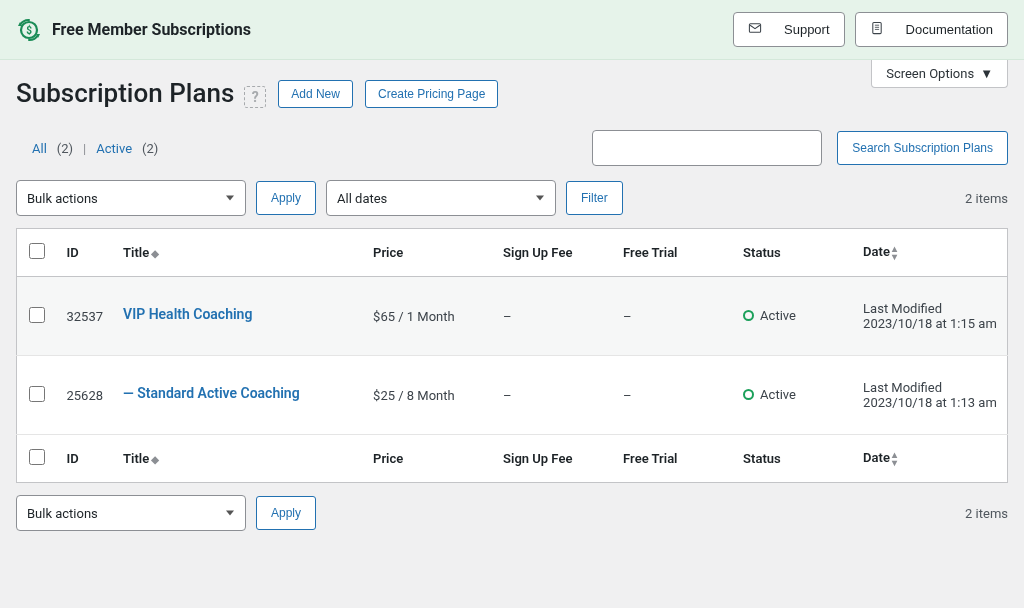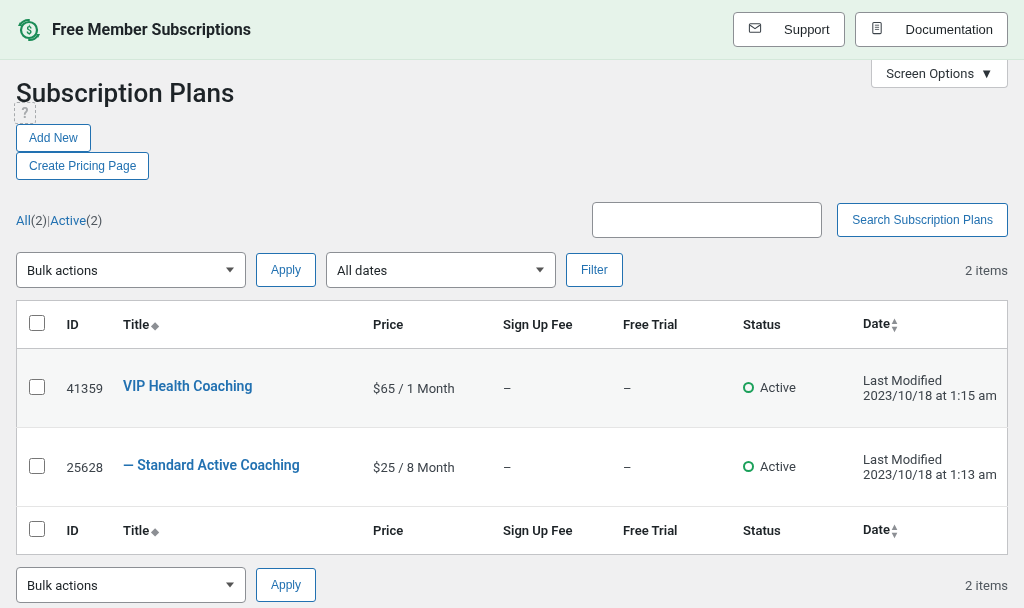--- a/index.html
+++ b/index.html
@@ -46,24 +46,24 @@
     font-size: 13px;
     color: #1d2327;
     display: flex;
     align-items: center;
     gap: 22px;
     cursor: pointer;
   }
   .page-body { padding: 0 16px 20px; }
   .heading-row {
     display: flex;
-    align-items: flex-start;
+    align-items: flex-end;
+    gap: 12px;
     padding: 18px 0 22px;
     position: relative;
-    flex-direction: column;
   }
   .page-title {
     font-size: 26px;
     font-weight: 500;
     color: #1d2327;
   }
   .help-icon {
     width: 22px;
     height: 22px;
     border: 1.5px dashed #a7aaad;
@@ -105,22 +105,23 @@
   .filters-row {
     display: flex;
     align-items: center;
     justify-content: space-between;
     margin-bottom: 14px;
     gap: 16px;
   }
   .subsubsub {
     display: flex;
     align-items: center;
-    gap: 0;
-    font-size: 13px;
+    gap: 10px;
+    font-size: 13px;
+    margin-left: 16px;
   }
   .subsubsub .link { color: #2271b1; cursor: pointer; }
   .subsubsub .count { color: #50575e; }
   .subsubsub .sep { color: #8c8f94; }
   .search-group {
     display: flex;
     gap: 15px;
     align-items: center;
   }
   .search-input {
@@ -330,21 +331,21 @@
         <th class="pricecell">Price</th>
         <th class="signupcell">Sign Up Fee</th>
         <th class="trialcell">Free Trial</th>
         <th class="statuscell">Status</th>
         <th class="sortable"><span>Date</span><span class="sort-indicator">▴<br>▾</span></th>
       </tr>
     </thead>
     <tbody id="table-body">
         <tr>
           <td class="check-col"><input type="checkbox" style=""></td>
-          <td>41359</td>
+          <td>32537</td>
           <td class="titlecell"><a class="row-title">VIP Health Coaching</a></td>
           <td>$65 / 1 Month</td>
           <td>–</td>
           <td>–</td>
           <td><span class="status-active">
               <span class="status-dot"></span>
               <span>Active</span>
             </span></td>
           <td class="date-cell">
             <div class="modified">Last Modified</div>

